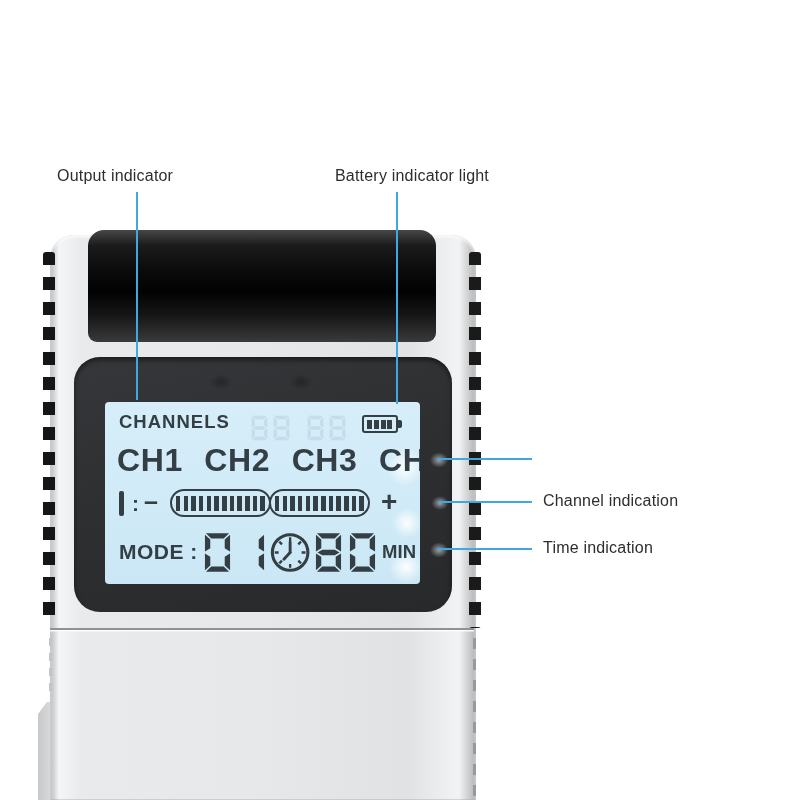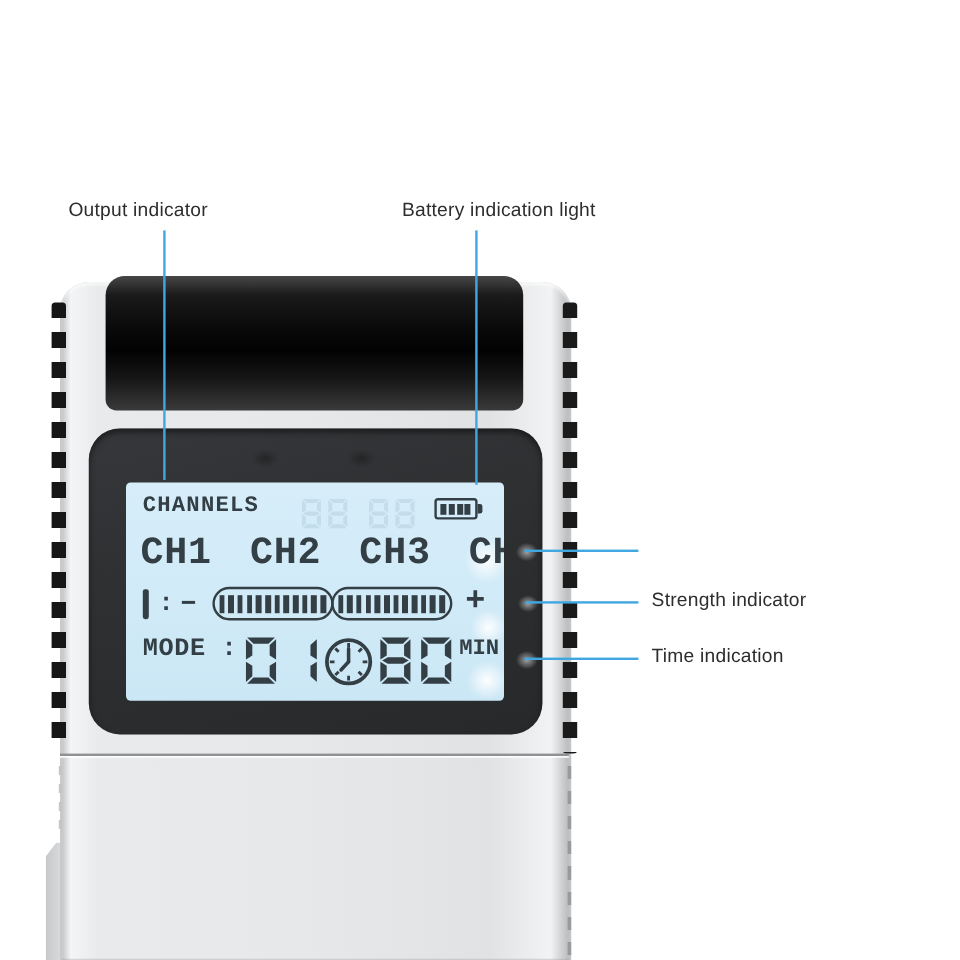--- a/index.html
+++ b/index.html
@@ -33,21 +33,21 @@
   .grip-right-faint{left:473px;top:638px;width:2.5px;height:160px;opacity:.8;
         background:repeating-linear-gradient(180deg,#8e9092 0 11px,transparent 11px 21px);}
 
   .cap{position:absolute;left:88px;top:230px;width:348px;height:112px;z-index:3;
        border-radius:16px 16px 9px 9px;
        background:linear-gradient(180deg,#474747 0%,#1b1b1b 14%,#0a0a0a 38%,#020202 55%,#161616 76%,#2e2e2e 92%,#3a3a3a 100%);}
 
   .bezel{position:absolute;left:74px;top:357px;width:378px;height:255px;z-index:3;
          border-radius:26px;
          background:linear-gradient(165deg,#35373a 0%,#2d2f31 45%,#27292b 100%);
-         box-shadow:inset 0 3px 5px rgba(0,0,0,.5);font-family:Liberation Mono, monospace;}
+         box-shadow:inset 0 3px 5px rgba(0,0,0,.5);}
   .bezel-smudge{position:absolute;width:34px;height:22px;border-radius:50%;
          background:radial-gradient(closest-side,rgba(0,0,0,.28),rgba(0,0,0,0) 70%);}
   .bezel-glow{position:absolute;border-radius:50%;
          background:radial-gradient(closest-side,rgba(255,255,255,.55),rgba(255,255,255,0) 70%);}
 
   
   .lcd{position:absolute;left:31px;top:45px;width:315px;height:182px;border-radius:4px;
        background:linear-gradient(180deg,#d7eefa 0%,#cbe7f5 100%);overflow:hidden;}
   .lcd, .lcd *{color:#333e45;}
   .lcd-glow{position:absolute;background:radial-gradient(closest-side,rgba(255,255,255,.95),rgba(255,255,255,0) 72%);}
@@ -71,37 +71,37 @@
   .ibar{width:5px;height:25px;background:#333e45;border-radius:2px;margin-right:8px;}
   .s-colon{font-size:21px;font-weight:bold;margin-right:5px;line-height:1;}
   .s-minus{font-size:25px;font-weight:bold;margin-right:12px;line-height:1;margin-top:-3px;}
   .gauge{display:flex;}
   .capsule{width:101px;height:28px;border:2.5px solid #333e45;border-radius:14px;box-sizing:border-box;
            display:flex;align-items:center;justify-content:center;}
   .capsule + .capsule{margin-left:-2px;}
   .gauge-bar{width:4.5px;height:15px;background:#333e45;margin:0 1.6px;}
   .s-plus{font-size:28px;font-weight:bold;margin-left:11px;line-height:1;margin-top:-2px;}
 
-  .row-mode{position:absolute;left:14px;top:128px;right:4px;height:44px;display:flex;align-items:flex-start;}
+  .row-mode{position:absolute;left:14px;top:128px;right:4px;height:44px;display:flex;align-items:center;}
   .mode-label{font-size:21px;font-weight:bold;letter-spacing:.5px;margin-right:6px;white-space:nowrap;}
   .seg-group{display:flex;align-items:center;}
   .seg-group svg{width:27px;height:41px;margin-right:7px;}
   .seg-group svg:last-child{margin-right:0;}
   .clock{margin:0 4px;}
   .min-label{font-size:18.5px;font-weight:bold;margin-left:6px;}
 </style>
 </head>
 <body>
 
 <div id="canvas">
 
   <div class="ann-label" style="left:57px;top:167px;">Output indicator</div>
-  <div class="ann-label" style="left:335px;top:167px;">Battery indication light</div>
-
-  <div class="ann-label" style="left:543px;top:492px;">Strength indicator</div>
+  <div class="ann-label" style="left:335px;top:167px;">Battery indicator light</div>
+
+  <div class="ann-label" style="left:543px;top:492px;">Channel indication</div>
   <div class="ann-label" style="left:543px;top:539px;">Time indication</div>
 
   <div class="clip-tab"></div>
   <div class="device-body"></div>
 
   <div class="grip grip-left-dark"></div>
   <div class="grip grip-left-faint"></div>
   <div class="grip grip-right-dark"></div>
   <div class="grip grip-right-faint"></div>
 

